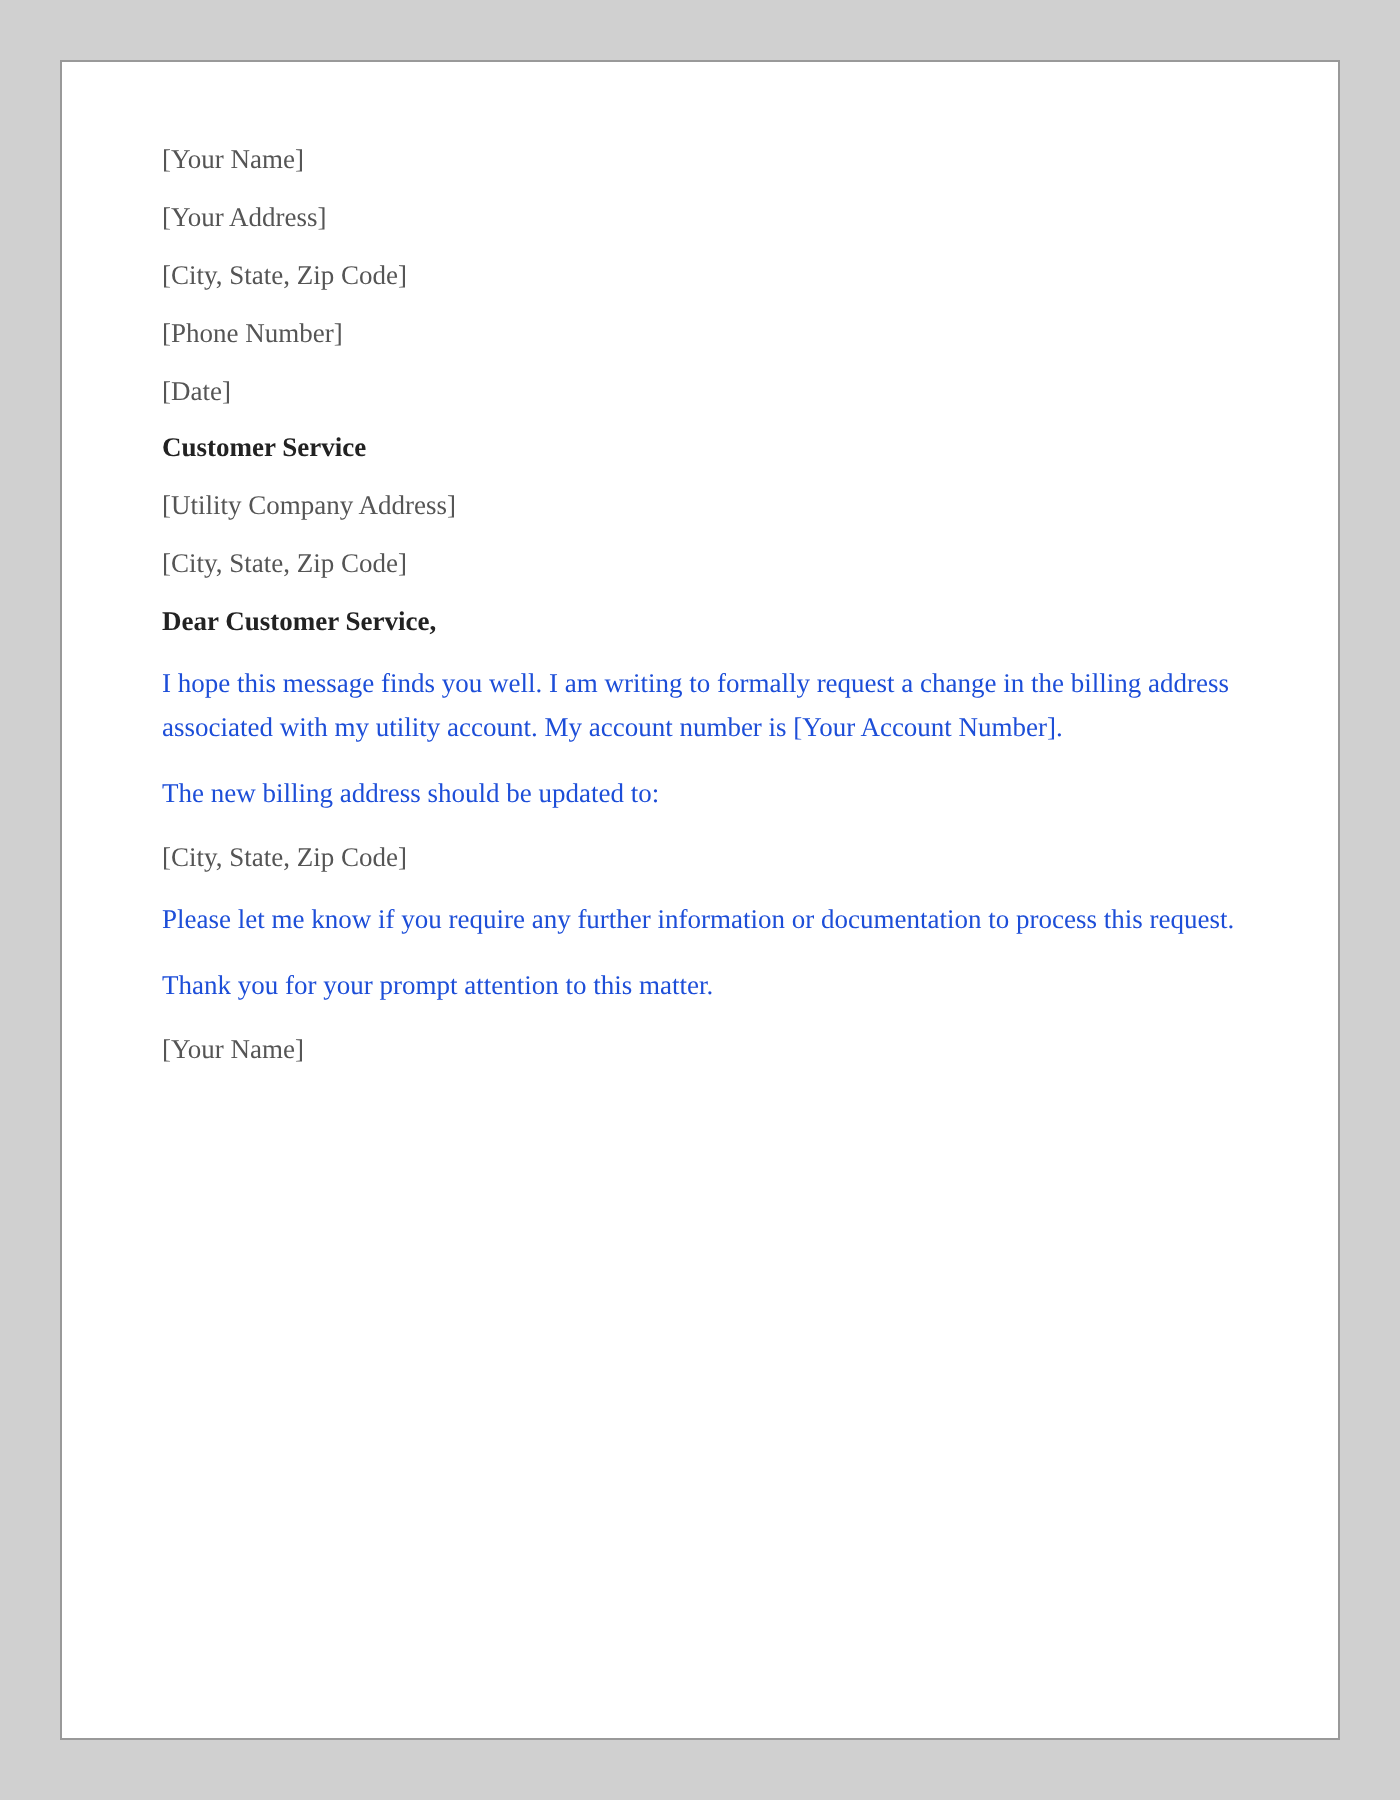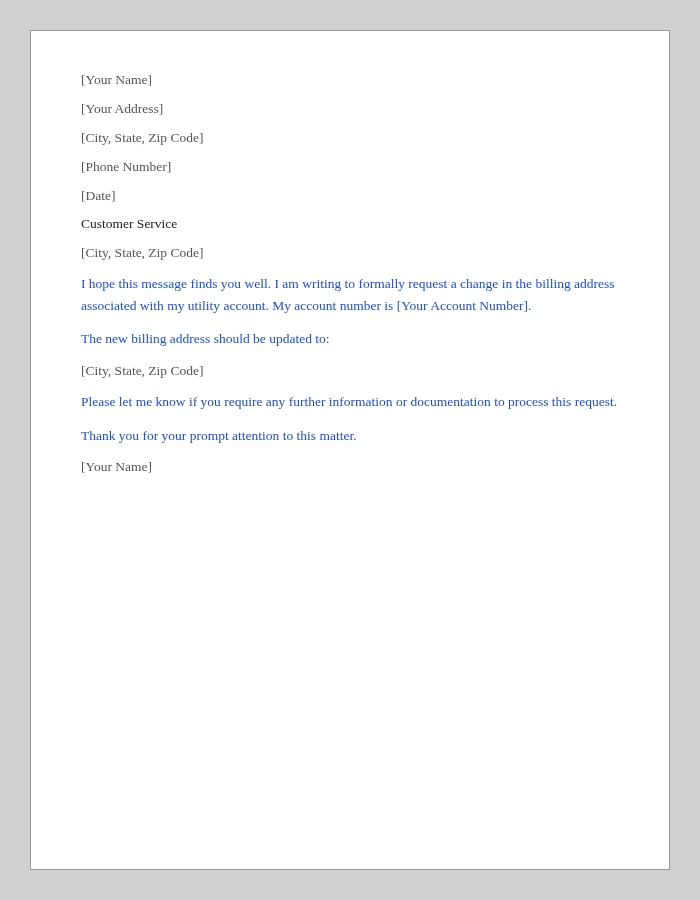--- a/index.html
+++ b/index.html
@@ -40,36 +40,39 @@
     }
 
     .letter-line.body-text {
       color: #1d4ed8;
       line-height: 1.6;
       margin-bottom: 12px;
     }
 
     .letter-line.no-bracket {
       color: #222;
+      font-weight: bold;
     }
   </style>
 </head>
 <body>
 
 <div class="letter-container">
 
   <div class="letter-line placeholder">[Your Name]</div>
   <div class="letter-line placeholder">[Your Address]</div>
   <div class="letter-line placeholder">[City, State, Zip Code]</div>
   <div class="letter-line placeholder">[Phone Number]</div>
   <div class="letter-line placeholder">[Date]</div>
 
   <div class="letter-line no-bracket">Customer Service</div>
+  <div class="letter-line placeholder">[Utility Company Address]</div>
   <div class="letter-line placeholder">[City, State, Zip Code]</div>
 
+  <div class="letter-line no-bracket">Dear Customer Service,</div>
 
   <div class="letter-line body-text">I hope this message finds you well. I am writing to formally request a change in the billing address associated with my utility account. My account number is [Your Account Number].</div>
 
   <div class="letter-line body-text">The new billing address should be updated to:</div>
 
   <div class="letter-line placeholder">[City, State, Zip Code]</div>
 
   <div class="letter-line body-text">Please let me know if you require any further information or documentation to process this request.</div>
 
   <div class="letter-line body-text">Thank you for your prompt attention to this matter.</div>

